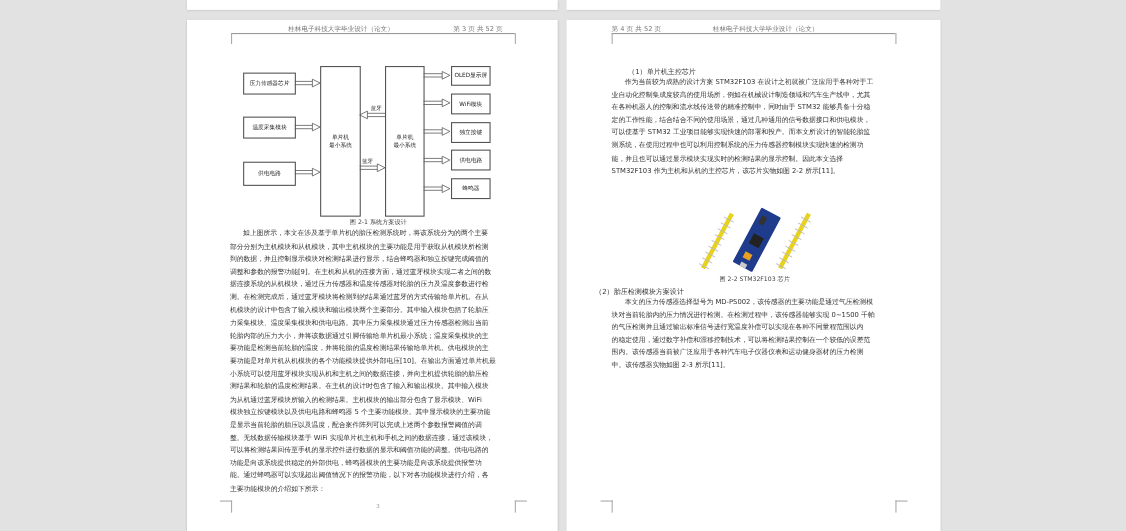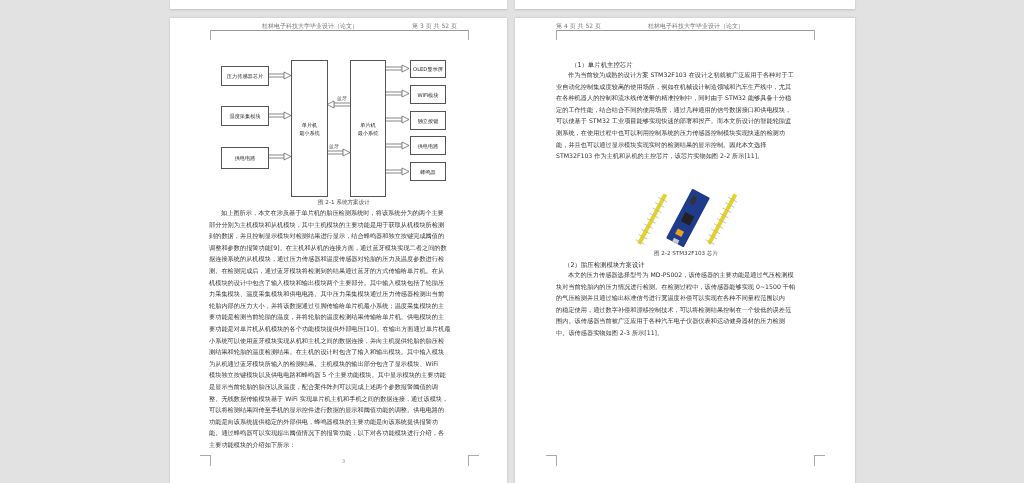--- a/index.html
+++ b/index.html
@@ -175,21 +175,21 @@
           <line x1="96" y1="25" x2="96" y2="35"></line>
         <line x1="102" y1="25" x2="102" y2="35"></line>
           <line x1="108" y1="25" x2="108" y2="35"></line>
           <line x1="114" y1="25" x2="114" y2="35"></line>
       </g>
     </g>
   </svg>
 </div>
 <div class="caption" style="left:654px;top:250px;">图 2-2 STM32F103 芯片</div>
 
-<div class="subhead" style="left:564px;top:261px;">（2）胎压检测模块方案设计</div>
+<div class="subhead" style="left:541px;top:261px;">（2）胎压检测模块方案设计</div>
 <div class="para" style="left:556px;top:269px;width:258px;">
   <p class="indent">本文的压力传感器选择型号为 MD-PS002，该传感器的主要功能是通过气压检测模</p>
   <p>块对当前轮胎内的压力情况进行检测。在检测过程中，该传感器能够实现 0~1500 千帕</p>
   <p>的气压检测并且通过输出标准信号进行宽温度补偿可以实现在各种不同量程范围以内</p>
   <p>的稳定使用，通过数字补偿和漂移控制技术，可以将检测结果控制在一个较低的误差范</p>
   <p>围内。该传感器当前被广泛应用于各种汽车电子仪器仪表和运动健身器材的压力检测</p>
   <p>中。该传感器实物如图 2-3 所示[11]。</p>
 </div>
 
 <div class="crop" style="left:546px;top:455px;border-right-width:1px;border-top-width:1px;"></div>

